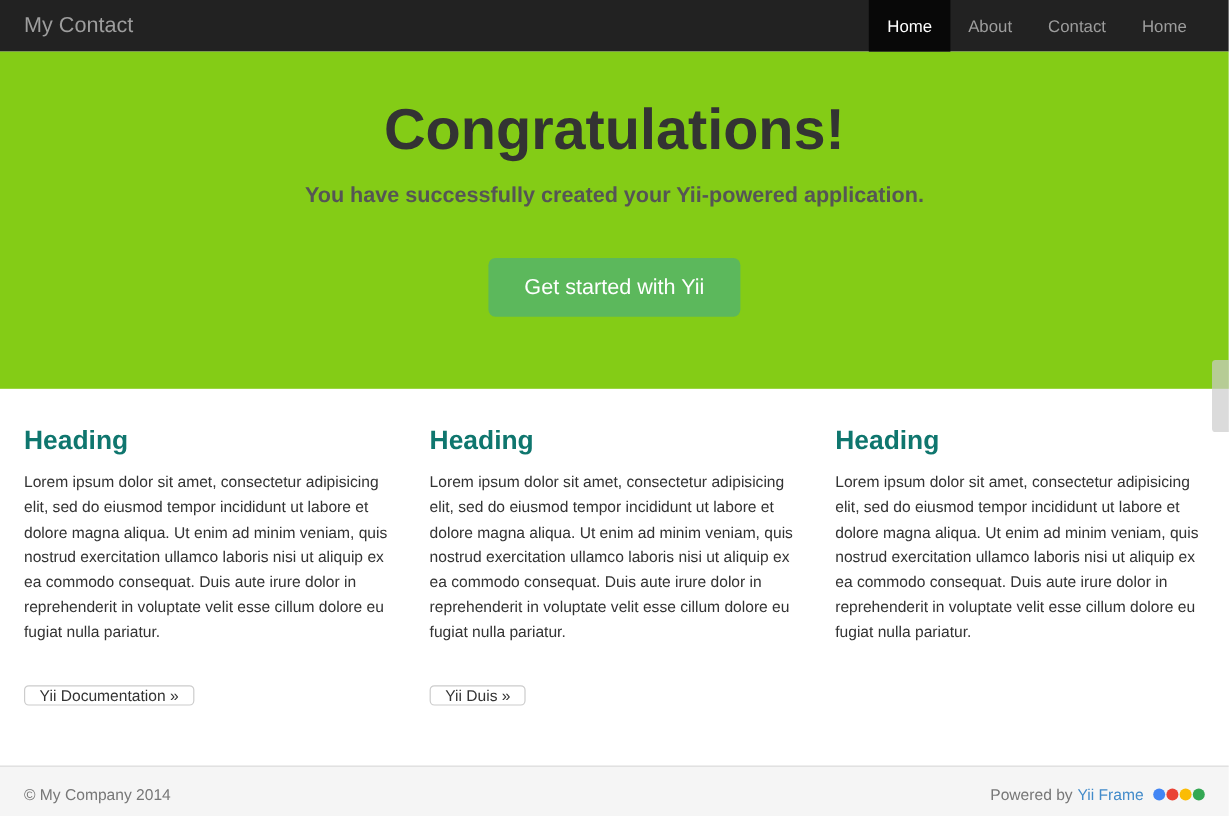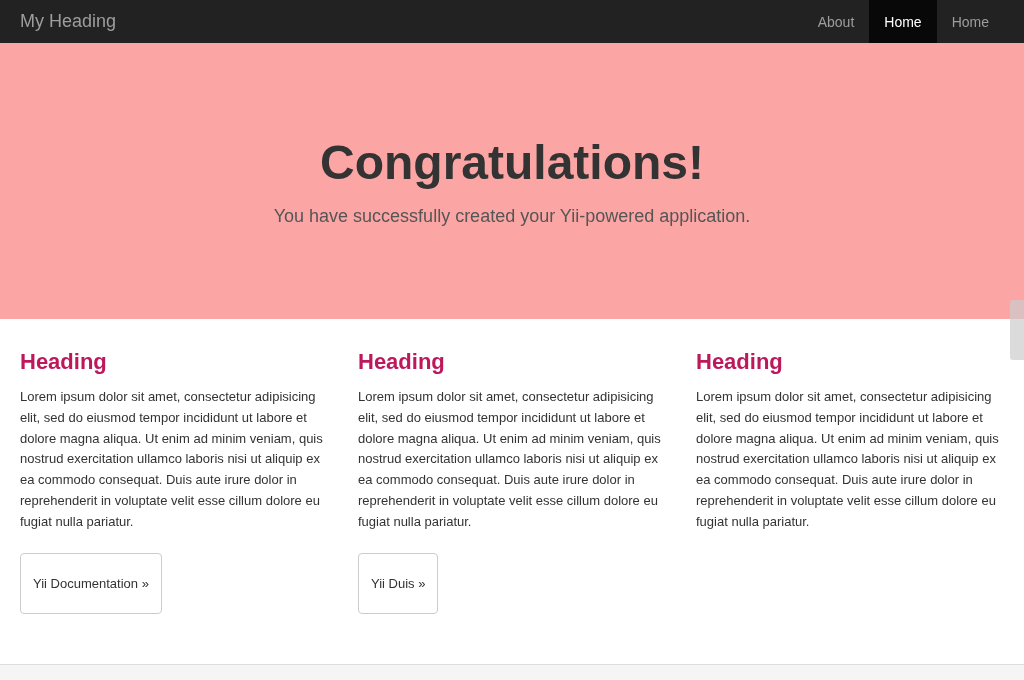--- a/index.html
+++ b/index.html
@@ -35,33 +35,34 @@
       font-size: 14px;
     }
     .nav-link.active {
       background-color: #080808;
       color: #fff;
     }
 
     
     .hero {
       text-align: center;
-      padding: 92px 20px 60px;
-      background: #fca5a5;
+      padding: 38px 20px 60px;
+      background: #84cc16;
     }
     .hero h1 {
       font-size: 48px;
       font-weight: 700;
       color: #333;
       margin-bottom: 16px;
     }
     .hero p {
       font-size: 18px;
       color: #555;
-      margin-bottom: 32px;
+      margin-bottom: 42px;
+      font-weight: bold;
     }
     .btn-cta {
       display: inline-block;
       background-color: #5cb85c;
       color: #fff;
       border: none;
       border-radius: 6px;
       padding: 14px 30px;
       font-size: 18px;
       cursor: pointer;
@@ -76,35 +77,35 @@
       margin: 0 auto;
       display: flex;
       gap: 30px;
     }
     .col {
       flex: 1;
     }
     .col h2 {
       font-size: 22px;
       font-weight: 700;
-      color: #be185d;
+      color: #0f766e;
       margin-bottom: 12px;
     }
     .col p {
       font-size: 13px;
       color: #333;
       line-height: 1.6;
-      margin-bottom: 20px;
+      margin-bottom: 33px;
     }
     .btn-outline {
       display: inline-block;
       border: 1px solid #ccc;
       background: #fff;
       color: #333;
-      padding: 22px 12px;
+      padding: 0 12px;
       border-radius: 4px;
       font-size: 13px;
       cursor: pointer;
       text-decoration: none;
     }
 
     
     footer {
       background: #f5f5f5;
       border-top: 1px solid #ddd;
@@ -150,31 +151,33 @@
       height: 60px;
       background: #ccc;
       border-radius: 3px 0 0 3px;
       opacity: 0.7;
     }
   </style>
 </head>
 <body>
 
 <nav>
-  <a href="#" class="nav-brand">My Heading</a>
+  <a href="#" class="nav-brand">My Contact</a>
   <div class="nav-links">
+    <a href="#" class="nav-link active">Home</a>
     <a href="#" class="nav-link">About</a>
-    <a href="#" class="nav-link active">Home</a>
+    <a href="#" class="nav-link">Contact</a>
     <a href="#" class="nav-link">Home</a>
   </div>
 </nav>
 
 <section class="hero">
   <h1>Congratulations!</h1>
   <p>You have successfully created your Yii-powered application.</p>
+  <button class="btn-cta">Get started with Yii</button>
 </section>
 
 <div class="columns-section">
 
   <div class="col">
     <h2>Heading</h2>
     <p>Lorem ipsum dolor sit amet, consectetur adipisicing elit, sed do eiusmod tempor incididunt ut labore et dolore magna aliqua. Ut enim ad minim veniam, quis nostrud exercitation ullamco laboris nisi ut aliquip ex ea commodo consequat. Duis aute irure dolor in reprehenderit in voluptate velit esse cillum dolore eu fugiat nulla pariatur.</p>
     <a href="#" class="btn-outline">Yii Documentation »</a>
   </div>
 

